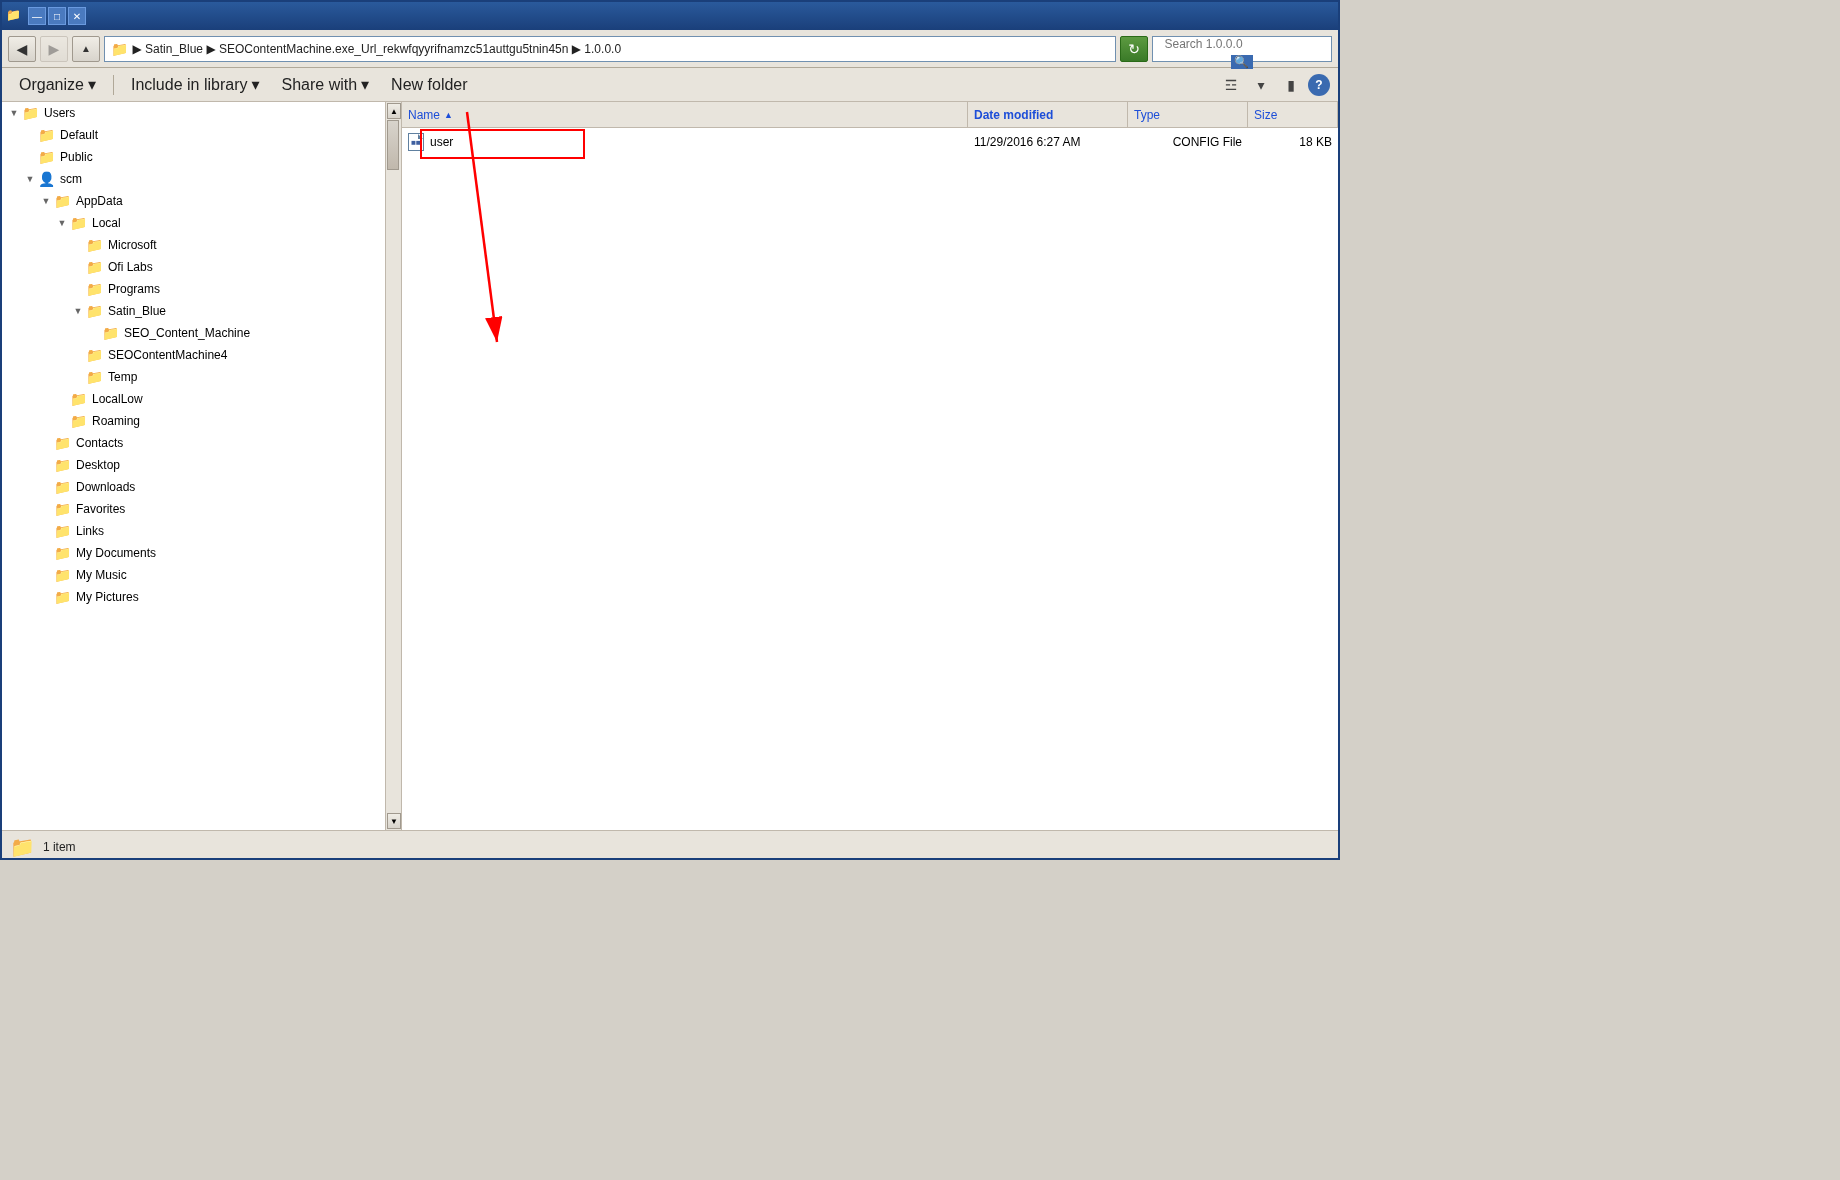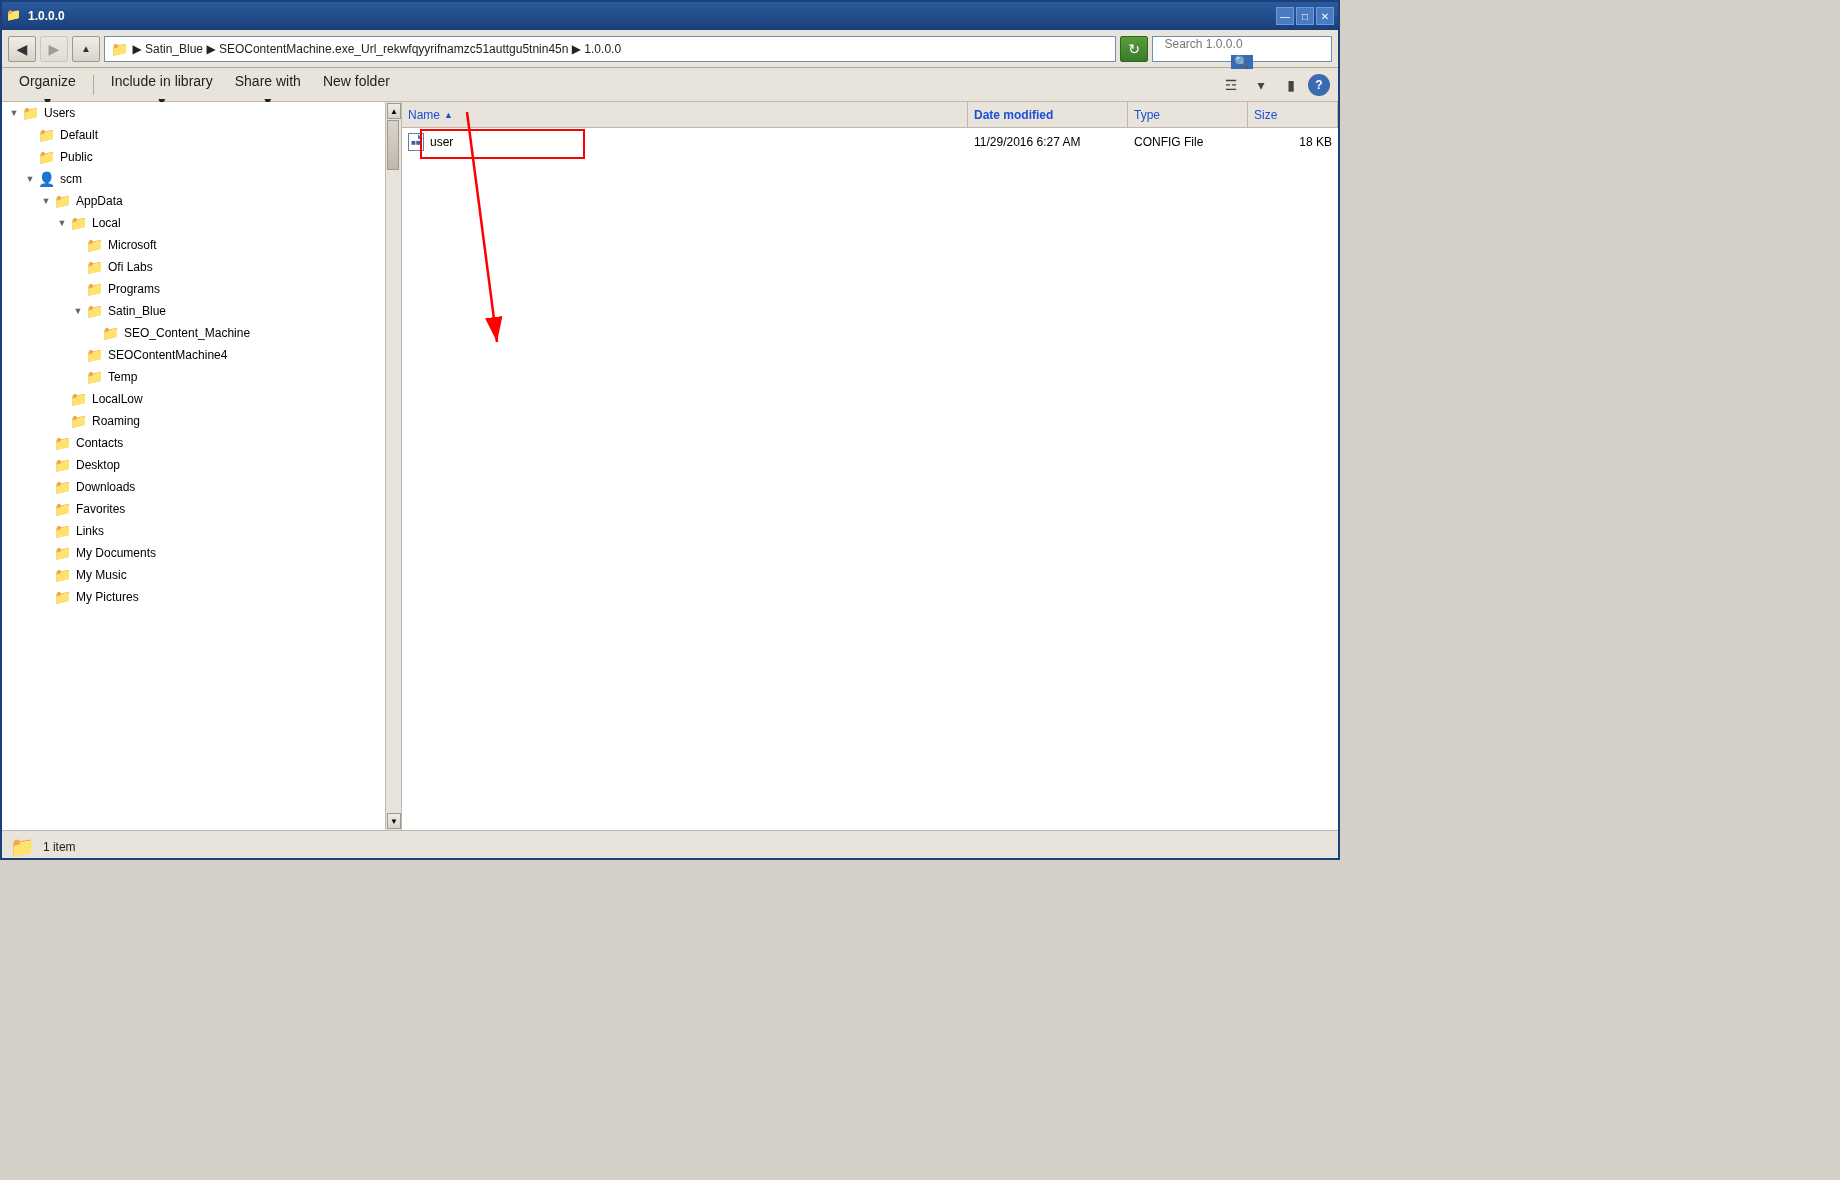--- a/index.html
+++ b/index.html
@@ -143,26 +143,25 @@
       gap: 4px;
       border-bottom: 1px solid #c0b8ac;
     }
     .toolbar-btn {
       height: 26px;
       padding: 0 8px;
       background: transparent;
       border: 1px solid transparent;
       border-radius: 2px;
       cursor: pointer;
-      font-size: 14px;
+      font-size: 16px;
       color: #222;
       display: flex;
       align-items: center;
       gap: 4px;
-      flex-direction: column;
     }
     .toolbar-separator { width: 1px; height: 20px; background: #b0a898; margin: 0 4px; }
     .toolbar-right {
       margin-left: auto;
       display: flex;
       align-items: center;
       gap: 4px;
     }
     .view-btn {
       width: 26px;
@@ -292,21 +291,21 @@
       height: 100%;
       display: flex;
       align-items: center;
       padding: 0 6px;
       font-size: 12px;
       overflow: hidden;
       white-space: nowrap;
     }
     .file-cell-name { flex: 1; min-width: 200px; gap: 6px; }
     .file-cell-date { width: 160px; }
-    .file-cell-type { width: 120px; }
+    .file-cell-type { width: 120px; justify-content: flex-end; }
     .file-cell-size { width: 90px; justify-content: flex-end; text-align: center; }
 
     
     .file-name-wrapper {
       position: relative;
       display: flex;
       align-items: center;
       gap: 6px;
     }
     .file-row-highlighted {
@@ -353,21 +352,20 @@
       clip-path: polygon(0 0, 100% 100%, 0 100%);
     }
   </style>
 </head>
 <body>
 
 <div style="position:relative; width:1340px; height:860px; overflow:hidden; border:2px solid #1a3f7a;">
 
   <div class="title-bar">
     <span class="title-bar-icon">📁</span>
-    <span class="title-bar-text">1.0.0.0</span>
     <div class="title-bar-buttons">
       <div class="title-bar-btn">—</div>
       <div class="title-bar-btn">□</div>
       <div class="title-bar-btn">✕</div>
     </div>
   </div>
 
   <div class="address-bar">
     <div class="nav-btn">◀</div>
     <div class="nav-btn" style="opacity:0.4;">▶</div>

